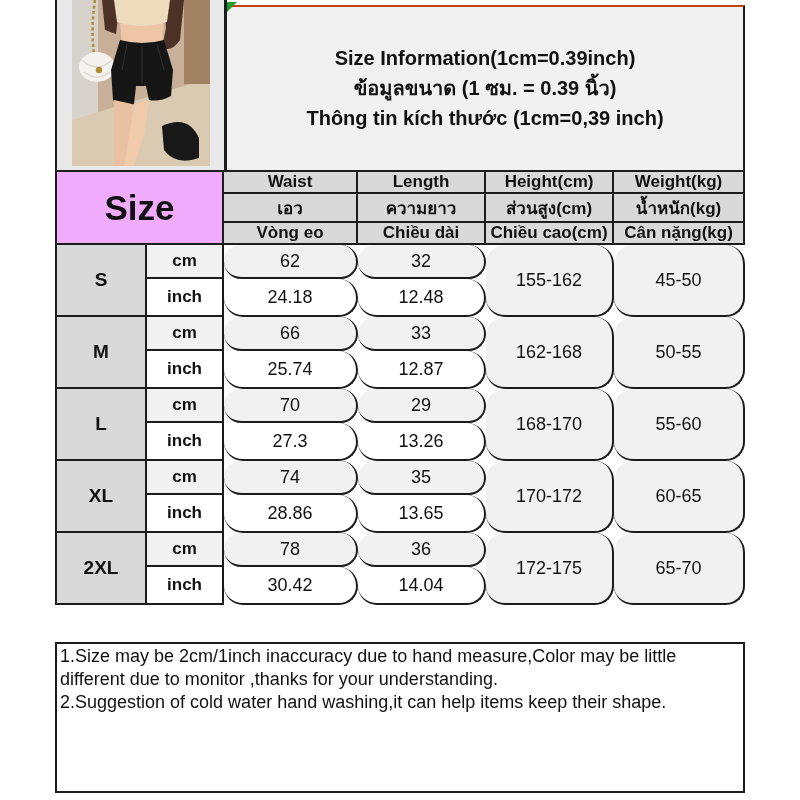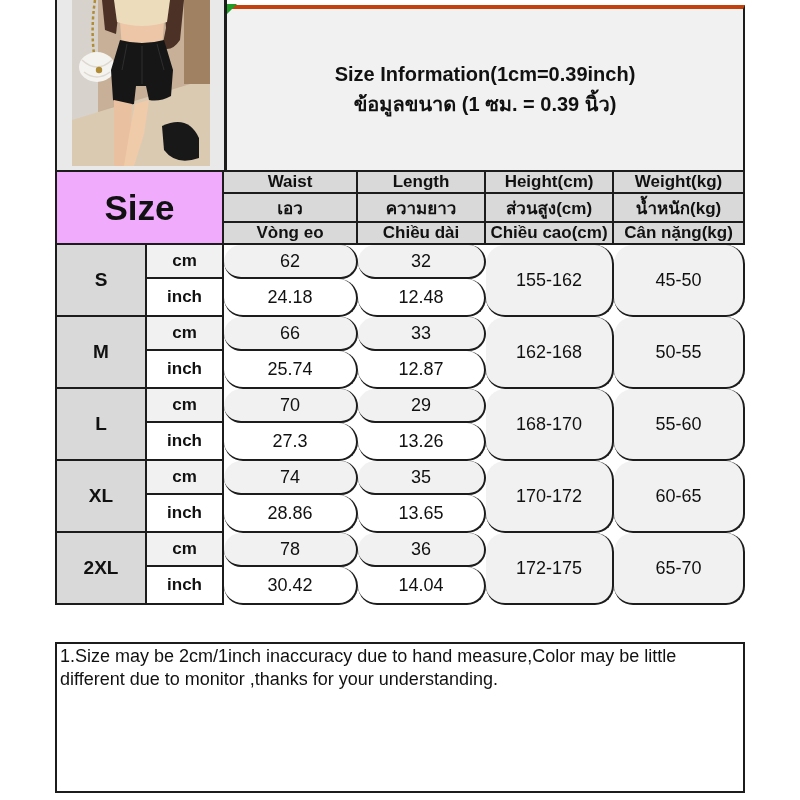--- a/index.html
+++ b/index.html
@@ -18,21 +18,21 @@
     border-left: 2px solid #1c1c1c;
     border-right: 3px solid #1c1c1c;
     background: #e9e9e9;
   }
   .photo-cell svg { position: absolute; left: 15px; top: 0; display: block; }
 
   
   .title-box {
     position: absolute; left: 227px; top: 5px; width: 518px; height: 165px;
     box-sizing: border-box;
-    border-top: 4px solid #c2410c;
+    border-top: 2px solid #c2410c;
     border-right: 2px solid #1c1c1c;
     background: #f1f1f1;
     display: flex; flex-direction: column; justify-content: center; align-items: center;
     gap: 9px;
   }
   .title-line { font-weight: bold; font-size: 20px; line-height: 21px; white-space: nowrap; }
   .corner-marker {
     position: absolute; left: 0; top: -5px; width: 0; height: 0;
     border-top: 10px solid #1f9d27;
     border-right: 10px solid transparent;
@@ -99,20 +99,21 @@
       <path d="M42 100 L60 104 L57 166 L42 166 Z" fill="#e9c1a0"></path>
       <path d="M63 104 L77 100 L72 134 L62 166 L52 166 L58 130 Z" fill="#f0cba9"></path>
       <path d="M90 126 Q116 114 127 138 L127 158 Q104 166 92 150 Z" fill="#181818"></path>
     </svg>
   </div>
 
   <div class="title-box">
     <div class="corner-marker"></div>
     <div class="title-line">Size Information(1cm=0.39inch)</div>
     <div class="title-line">ข้อมูลขนาด (1 ซม. = 0.39 นิ้ว)</div>
+    <div class="title-line">Thông tin kích thước (1cm=0,39 inch)</div>
   </div>
 
   <table class="size-table">
     <colgroup>
       <col style="width:90px">
         <col style="width:77px">
         <col style="width:134px">
       <col style="width:128px">
         <col style="width:128px">
         <col style="width:131px">
@@ -205,15 +206,16 @@
       <tr class="inch-row">
         <td class="unit">inch</td>
         <td class="val">30.42</td>
         <td class="val">14.04</td>
       </tr>
     </tbody>
   </table>
 
   <div class="attention-box">
     <div>1.Size may be 2cm/1inch inaccuracy due to hand measure,Color may be little different due to monitor ,thanks for your understanding.</div>
+    <div>2.Suggestion of cold water hand washing,it can help items keep their shape.</div>
   </div>
 
 </div>
 
 </body></html>

